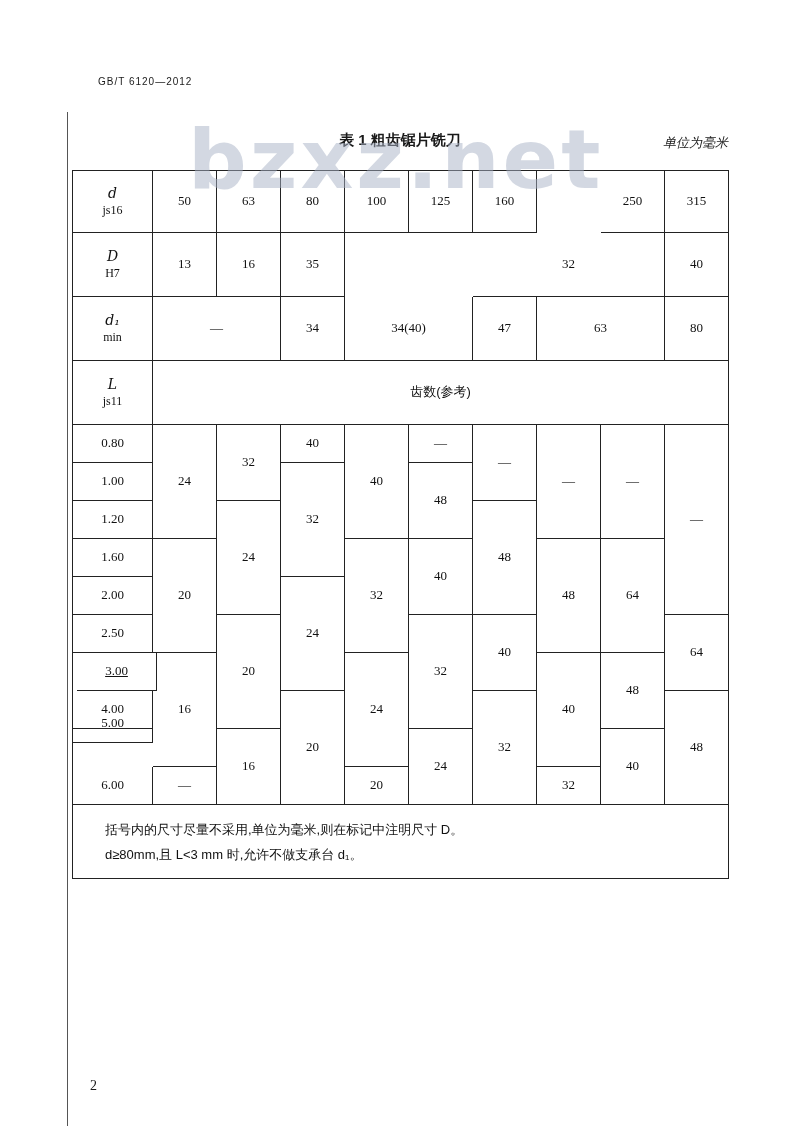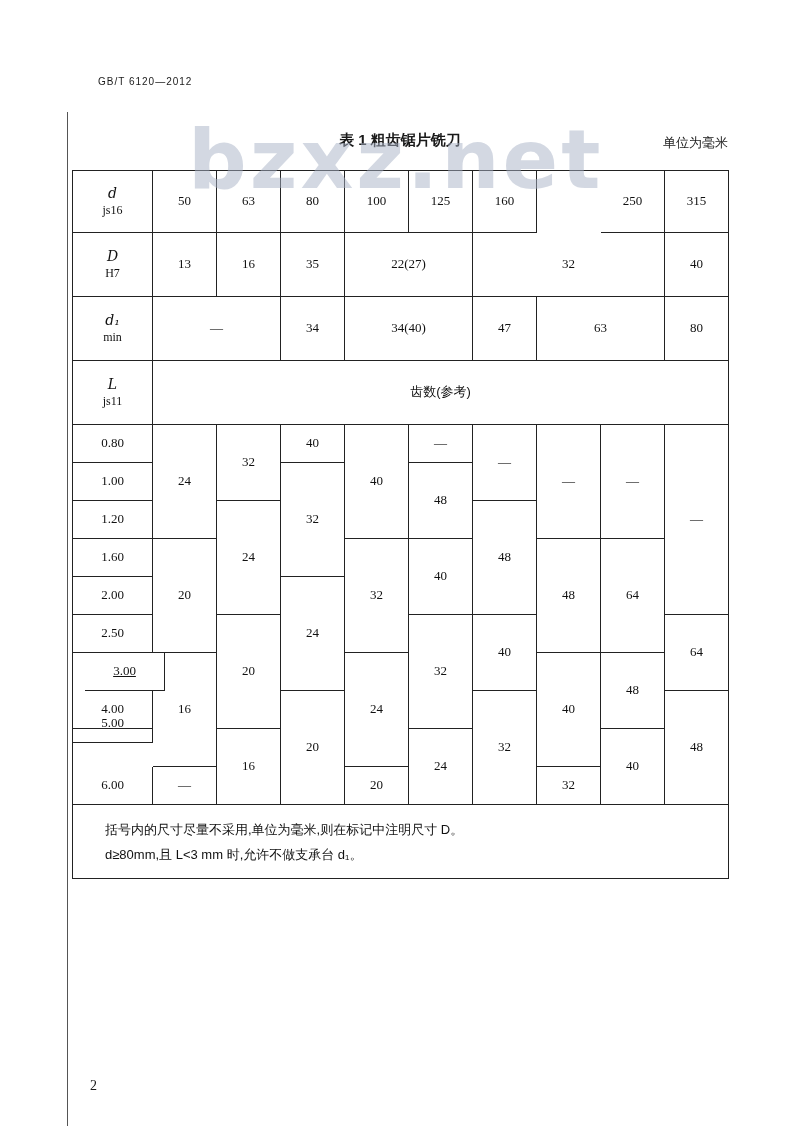--- a/index.html
+++ b/index.html
@@ -25,21 +25,21 @@
     margin-left:24px;
   }
 
   .table-title {
     position:absolute; left:260px; top:131px; width:280px;
     text-align:center; font-size:15px; font-weight:bold;
   }
 
   .unit-label {
     position:absolute; left:608px; top:134px; width:120px;
-    text-align:right; font-size:13px;
+    text-align:right; font-size:13px;font-style:italic;
   }
 
   .watermark {
     position:absolute; left:188px; top:112px;
     font-size:82px; font-weight:bold; letter-spacing:3px;
     color:rgba(168,178,198,0.5);
     font-family:"DejaVu Sans", sans-serif;
     z-index:3; pointer-events:none; white-space:nowrap;text-align:center;
   }
 
@@ -109,37 +109,36 @@
       <div class="cell" style="left: 144px; top: 0px; width: 64px; height: 62px;">63</div>
       <div class="cell" style="left: 208px; top: 0px; width: 64px; height: 62px;">80</div>
       <div class="cell" style="left: 272px; top: 0px; width: 64px; height: 62px;">100</div>
       <div class="cell" style="left: 336px; top: 0px; width: 64px; height: 62px;">125</div>
       <div class="cell" style="left: 400px; top: 0px; width: 64px; height: 62px;">160</div>
       <div class="cell" style="left: 528px; top: 0px; width: 64px; height: 62px;">250</div>
       <div class="cell" style="left: 592px; top: 0px; width: 64px; height: 62px;">315</div>
       <div class="cell" style="left: 80px; top: 62px; width: 64px; height: 64px;">13</div>
       <div class="cell" style="left: 144px; top: 62px; width: 64px; height: 64px;">16</div>
       <div class="cell" style="left: 208px; top: 62px; width: 64px; height: 64px;">35</div>
-      <div class="cell" style="left: 272px; top: 62px; width: 128px; height: 64px;">22(27)</div>
       <div class="cell" style="left: 400px; top: 62px; width: 192px; height: 64px;">32</div>
       <div class="cell" style="left: 592px; top: 62px; width: 64px; height: 64px;">40</div>
       <div class="cell" style="left: 80px; top: 126px; width: 128px; height: 64px;">—</div>
       <div class="cell" style="left: 208px; top: 126px; width: 64px; height: 64px;">34</div>
       <div class="cell" style="left: 272px; top: 126px; width: 128px; height: 64px;">34(40)</div>
       <div class="cell" style="left: 400px; top: 126px; width: 64px; height: 64px;">47</div>
       <div class="cell" style="left: 464px; top: 126px; width: 128px; height: 64px;">63</div>
       <div class="cell" style="left: 592px; top: 126px; width: 64px; height: 64px;">80</div>
       <div class="cell teeth-head" style="left: 80px; top: 190px; width: 576px; height: 64px;">齿数(参考)</div>
       <div class="cell" style="left: 0px; top: 254px; width: 80px; height: 38px;">0.80</div>
       <div class="cell" style="left: 0px; top: 292px; width: 80px; height: 38px;">1.00</div>
       <div class="cell" style="left: 0px; top: 330px; width: 80px; height: 38px;">1.20</div>
       <div class="cell" style="left: 0px; top: 368px; width: 80px; height: 38px;">1.60</div>
       <div class="cell" style="left: 0px; top: 406px; width: 80px; height: 38px;">2.00</div>
       <div class="cell" style="left: 0px; top: 444px; width: 80px; height: 38px;">2.50</div>
-      <div class="cell" style="left: 12px; top: 482px; width: 80px; height: 38px; text-decoration: underline;">3.00</div>
+      <div class="cell" style="left: 4px; top: 482px; width: 80px; height: 38px; text-decoration: underline;">3.00</div>
       <div class="cell" style="left: 0px; top: 520px; width: 80px; height: 38px;">4.00</div>
       <div class="cell" style="left: 0px; top: 534px; width: 80px; height: 38px; text-align: center;">5.00</div>
       <div class="cell" style="left: 0px; top: 596px; width: 80px; height: 38px;">6.00</div>
       <div class="cell" style="left: 80px; top: 254px; width: 64px; height: 114px;">24</div>
       <div class="cell" style="left: 80px; top: 368px; width: 64px; height: 114px;">20</div>
       <div class="cell" style="left: 80px; top: 482px; width: 64px; height: 114px;">16</div>
       <div class="cell" style="left: 80px; top: 596px; width: 64px; height: 38px;">—</div>
       <div class="cell" style="left: 144px; top: 254px; width: 64px; height: 76px;">32</div>
       <div class="cell" style="left: 144px; top: 330px; width: 64px; height: 114px;">24</div>
       <div class="cell" style="left: 144px; top: 444px; width: 64px; height: 114px;">20</div>

